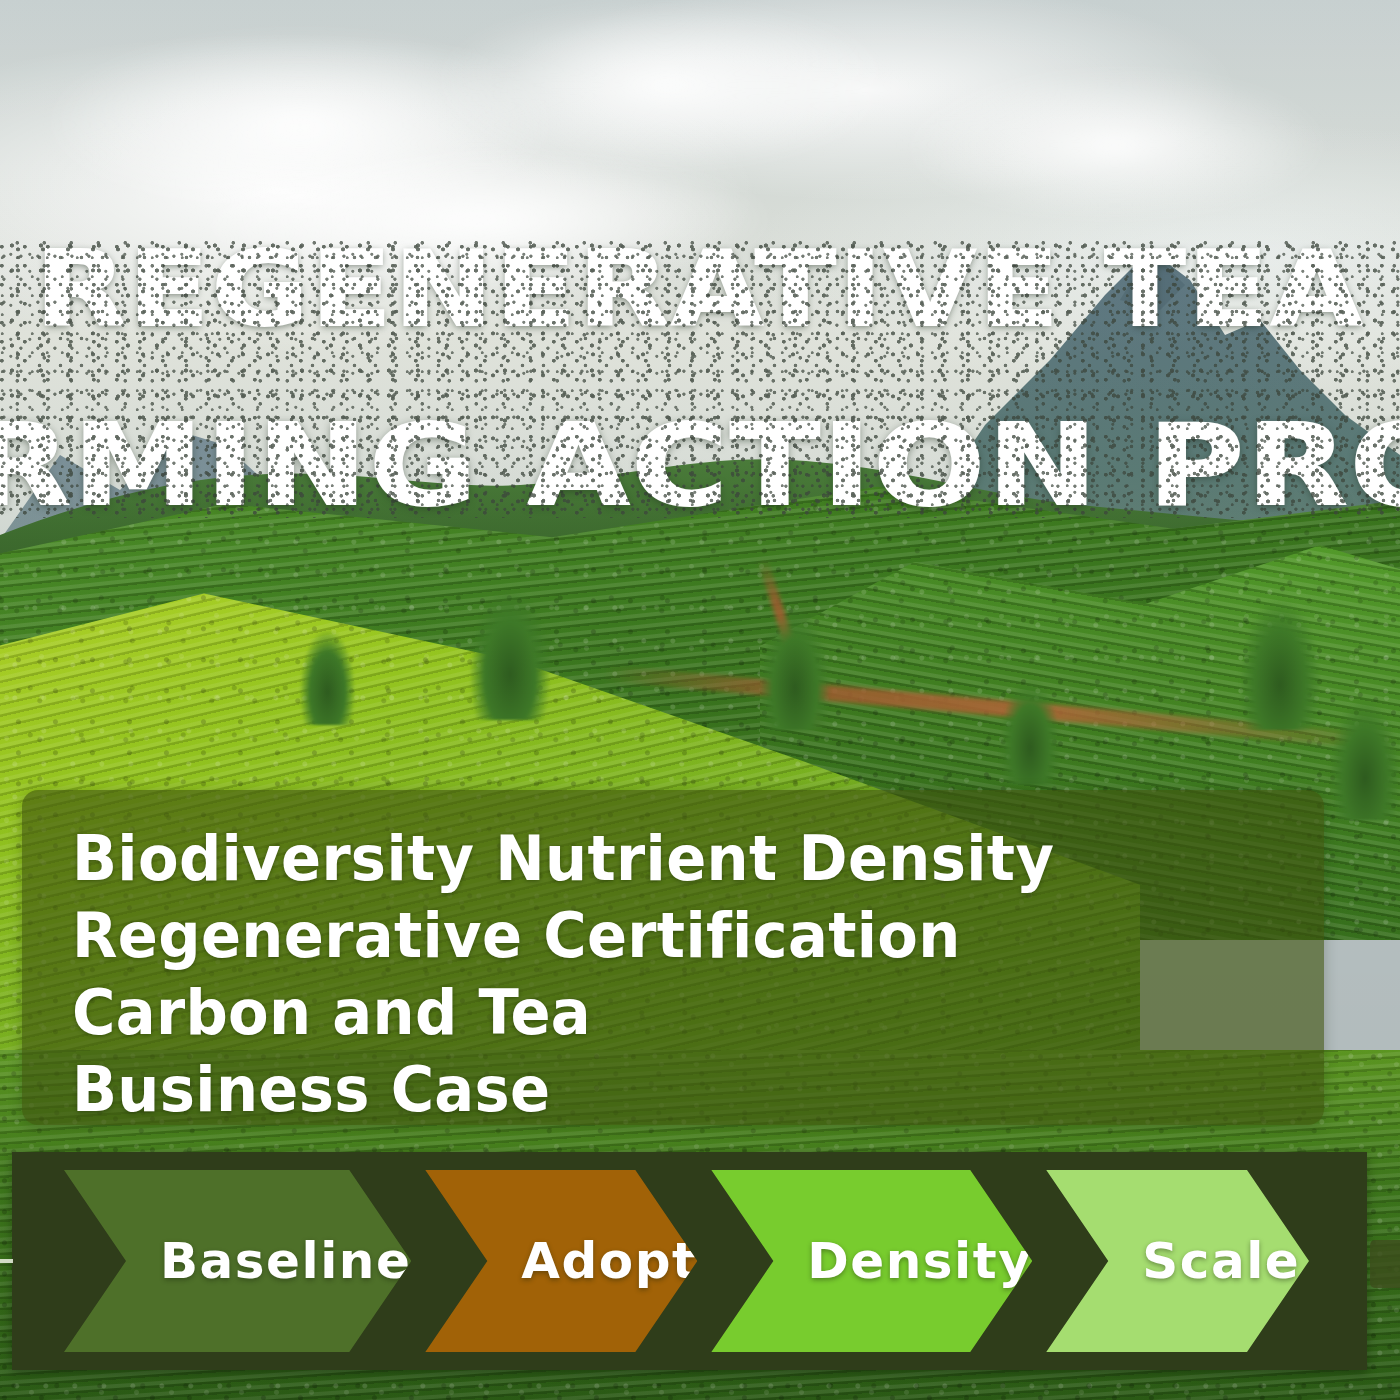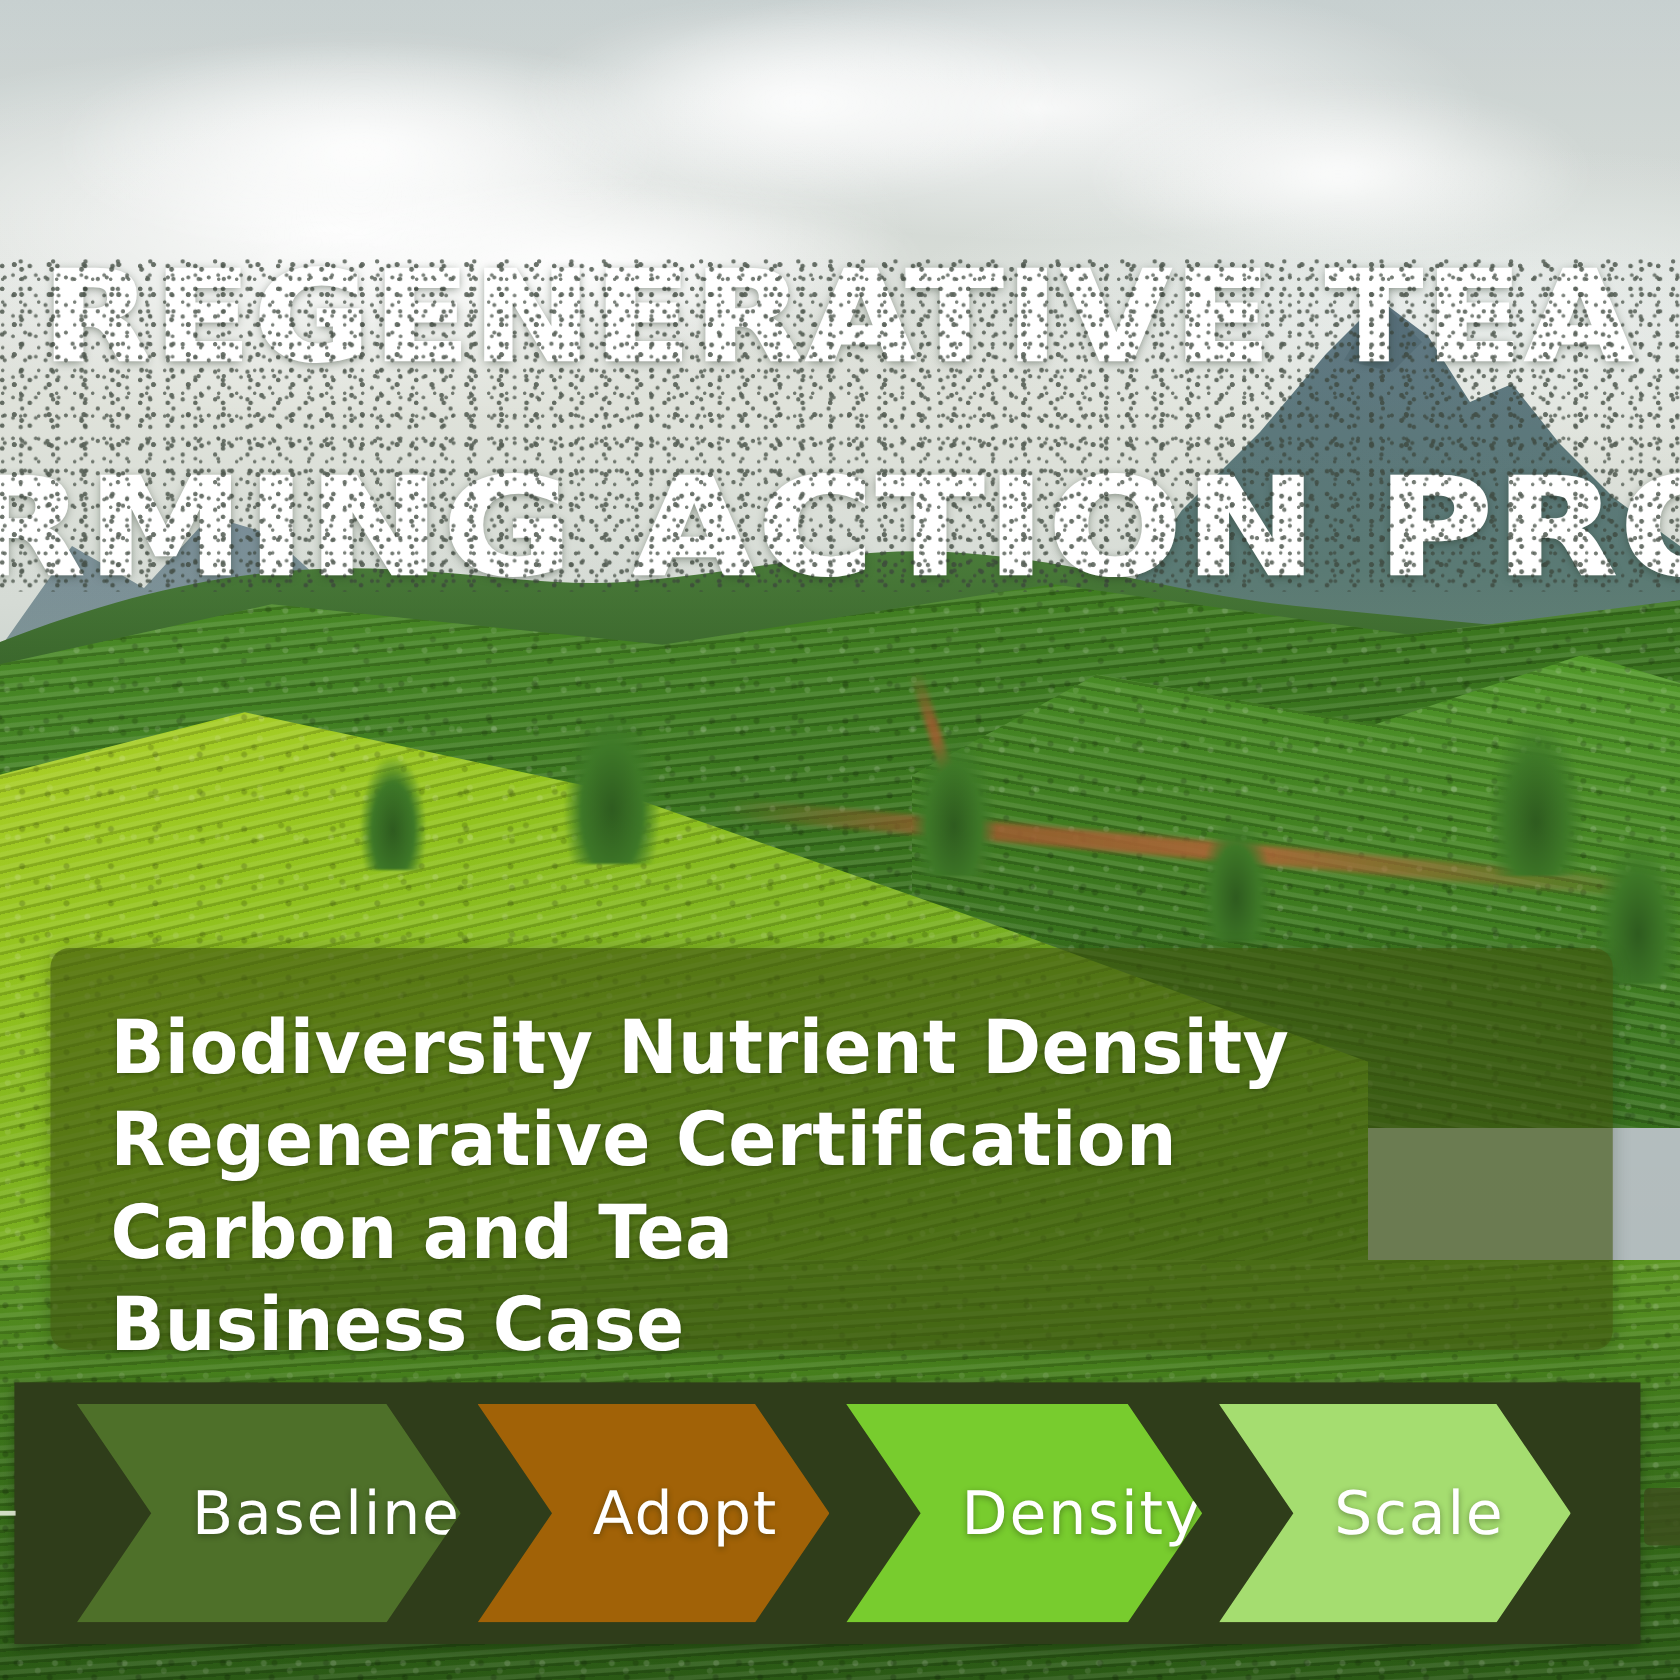--- a/index.html
+++ b/index.html
@@ -63,21 +63,21 @@
     filter:blur(1px);
   }
   .soilpath{
     position:absolute;
     background:linear-gradient(90deg, rgba(150,86,44,0) 0%, rgba(158,92,47,.85) 25%, rgba(176,104,56,.9) 55%, rgba(150,86,44,0) 100%);
     filter:blur(2px);
   }
 
   
   .title-wrap{
-    position:absolute;left:0;top:216px;width:100%;
+    position:absolute;left:0;top:241px;width:100%;
     text-align:center;
     z-index:6;
   }
   .title-line{
     position:relative;
     display:block;
     color:#ffffff;
     font-family:"Liberation Sans Narrow","DejaVu Sans Condensed","Liberation Sans",sans-serif;
     font-weight:bold;
     letter-spacing:2px;
@@ -103,26 +103,26 @@
       radial-gradient(circle at 72% 40%, rgba(60,70,60,.9) 0 1.7px, transparent 2.3px),
       radial-gradient(circle at 88% 61%, rgba(60,70,60,.85) 0 1.4px, transparent 2.1px),
       radial-gradient(circle at 15% 88%, rgba(60,70,60,.8) 0 1.1px, transparent 1.8px),
       radial-gradient(circle at 64% 8%, rgba(60,70,60,.85) 0 1.5px, transparent 2.1px);
     background-size:23px 19px,17px 23px,29px 25px,19px 17px,25px 21px,21px 27px,15px 19px,27px 23px;
   }
 
   
   .panel{
     position:absolute;
-    left:42px;top:790px;width:1302px;height:335px;
+    left:22px;top:790px;width:1302px;height:335px;
     background:rgba(63,84,14,0.62);
     border-radius:16px;
     z-index:7;
     box-shadow:0 2px 14px rgba(20,30,10,.25);
-    padding:44px 0 0 0;
+    padding:30px 0 0 0;
     box-sizing:border-box;
   }
   .panel-line{
     color:#ffffff;
     font-family:"Liberation Sans Narrow","DejaVu Sans Condensed","Liberation Sans",sans-serif;
     font-weight:bold;
     font-size:62px;
     line-height:77px;
     margin-left:50px;
     letter-spacing:.3px;
@@ -151,21 +151,21 @@
     display:flex;align-items:center;
     box-sizing:border-box;
     -webkit-clip-path:polygon(0 0, calc(100% - 62px) 0, 100% 50%, calc(100% - 62px) 100%, 0 100%, 62px 50%);
     clip-path:polygon(0 0, calc(100% - 62px) 0, 100% 50%, calc(100% - 62px) 100%, 0 100%, 62px 50%);
     margin-right:14px;
   }
   .chev:last-child{margin-right:15px;}
   .chev-label{
     color:#ffffff;
     font-family:"DejaVu Sans","Liberation Sans",sans-serif;
-    font-weight:normal;
+    font-weight:bold;
     font-size:50px;
     letter-spacing:1.5px;
     margin-left:96px;
     text-shadow:0 2px 5px rgba(20,30,10,.4);
   }
 
   
   .edge-tab-right{
     position:absolute;right:0;top:1240px;width:30px;height:48px;
     background:rgba(60,76,28,.80);

